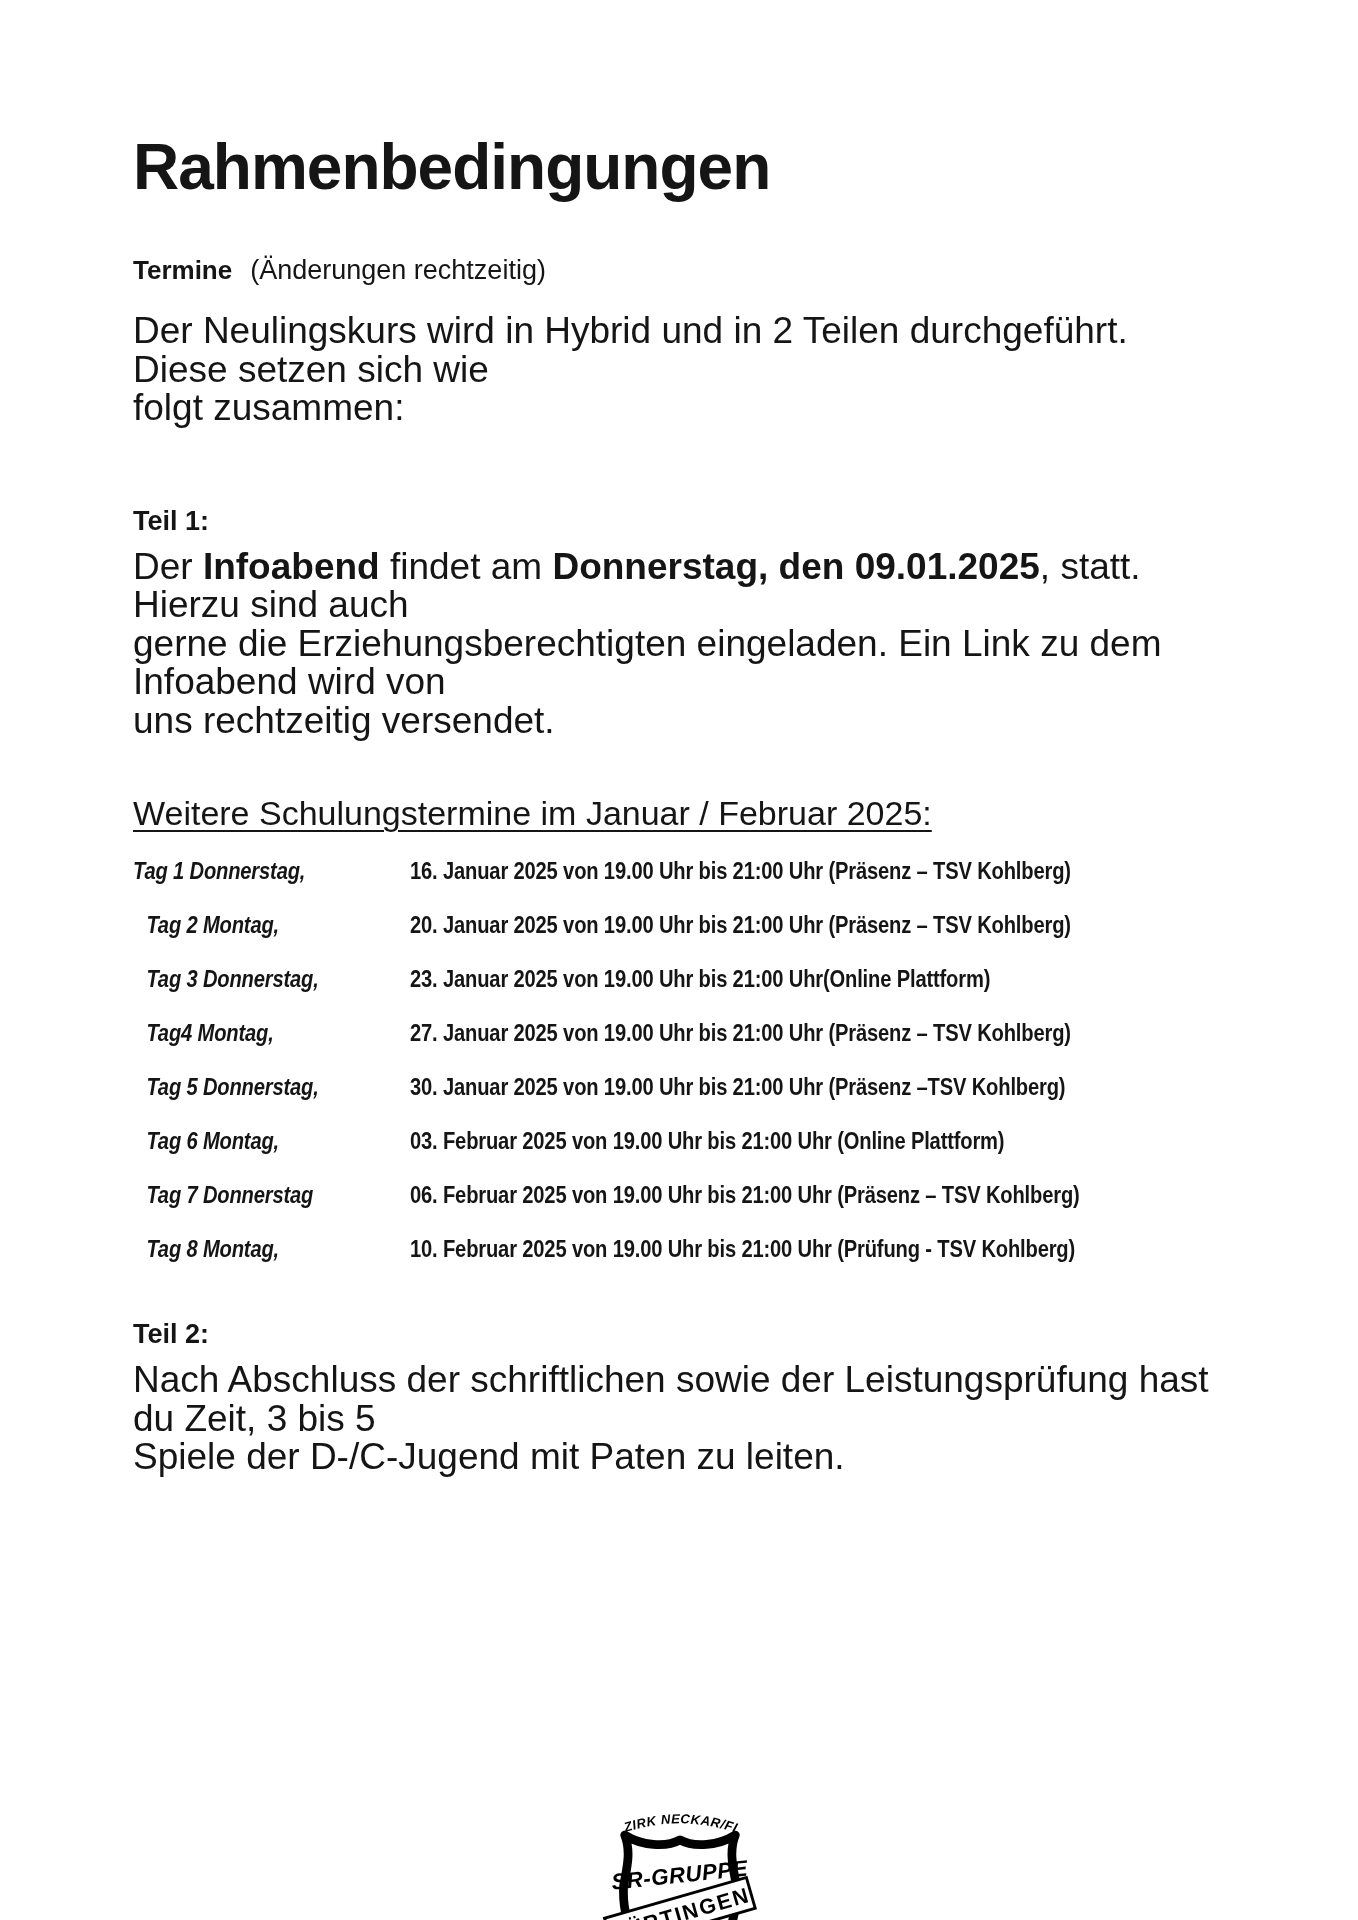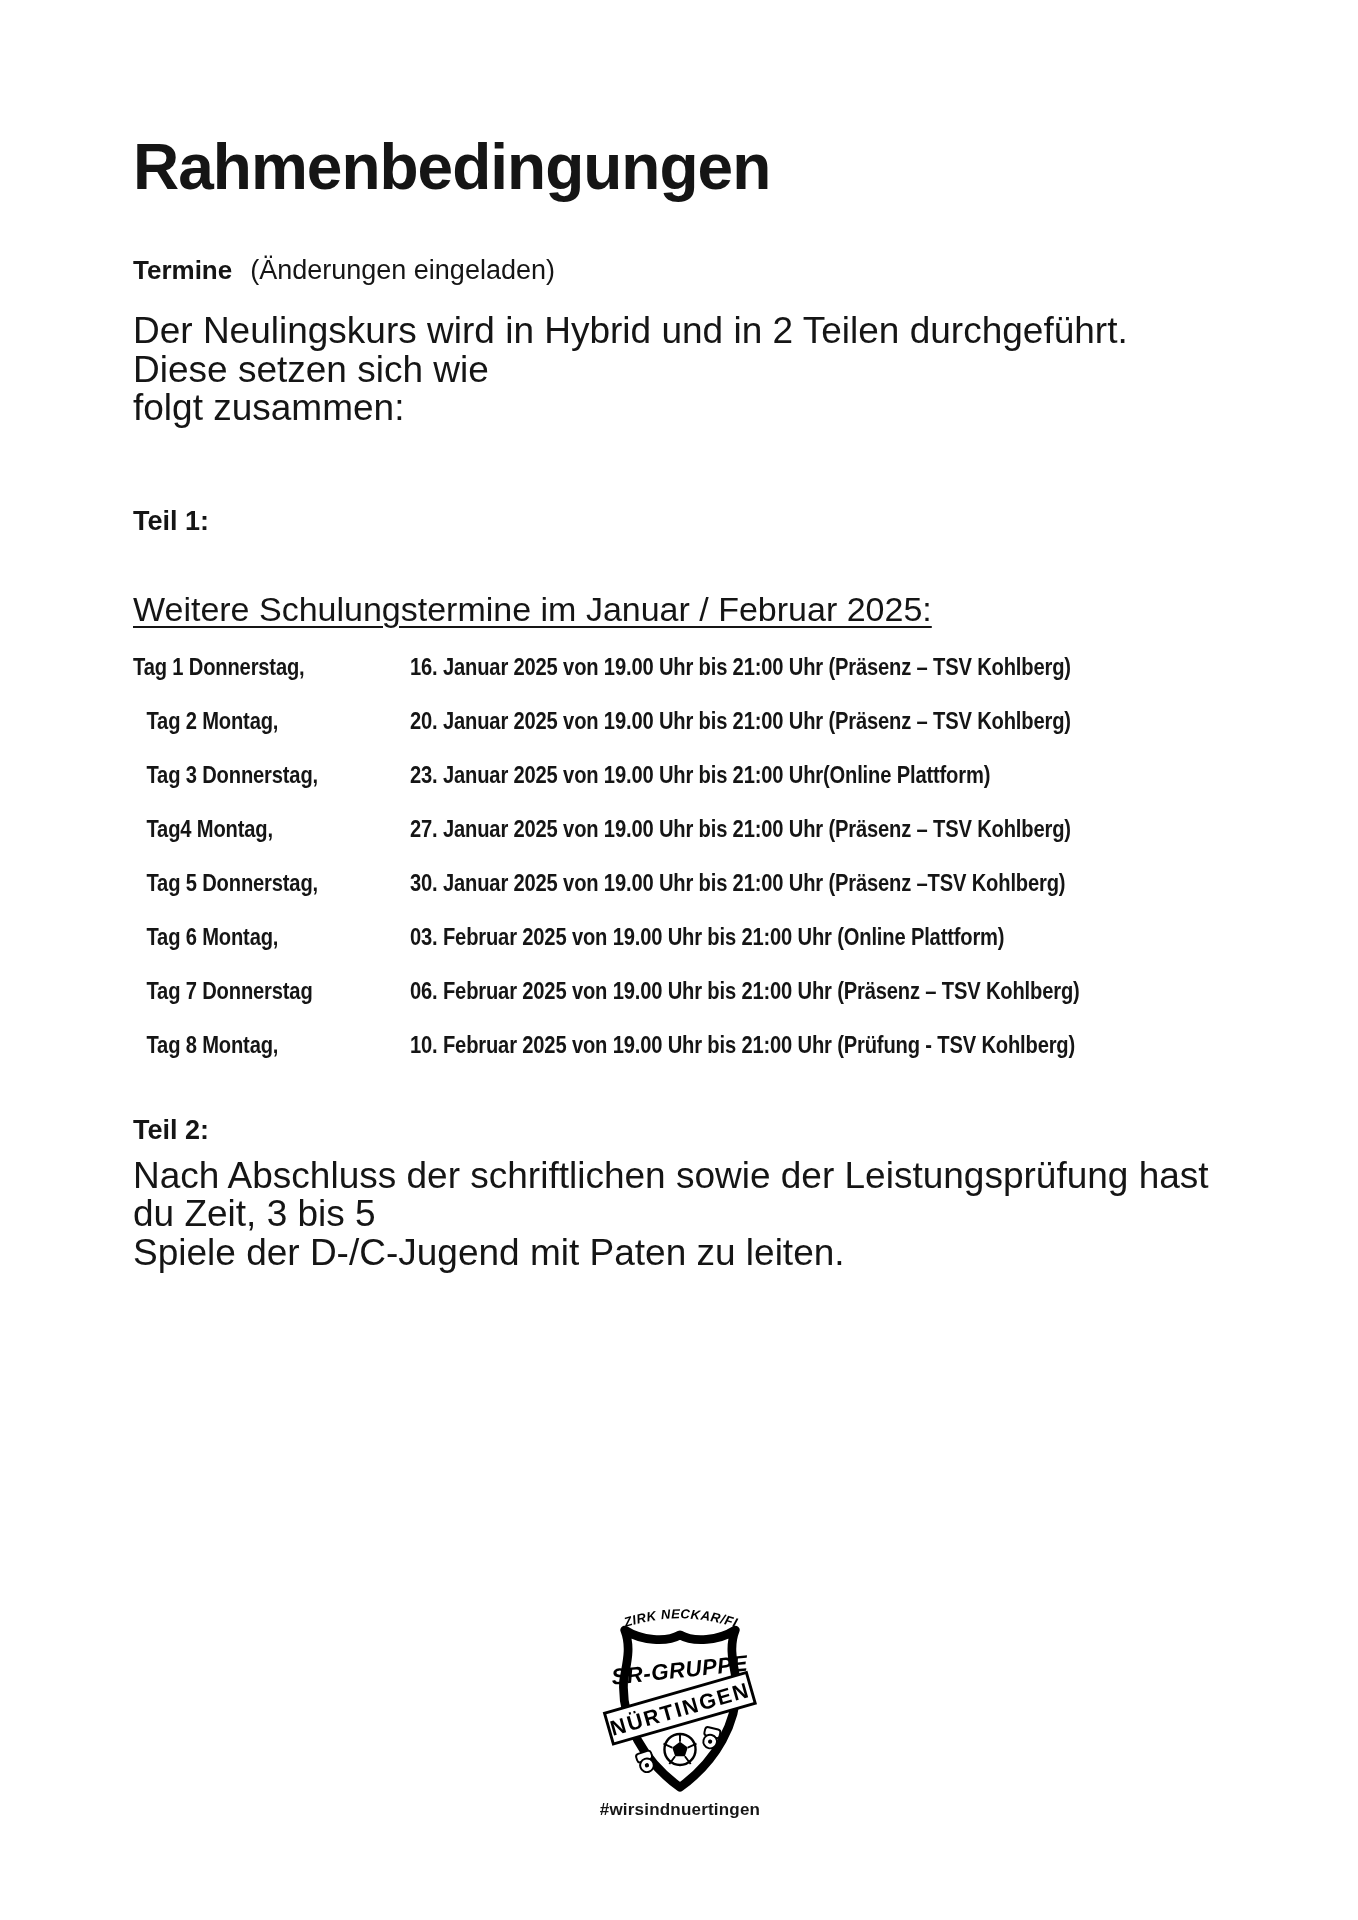--- a/index.html
+++ b/index.html
@@ -67,21 +67,21 @@
     font-weight: 700;
     font-size: 24px;
   }
   .schedule-row .cell {
     display: inline-block;
     transform: scaleX(0.84);
     transform-origin: 0 60%;
     white-space: pre;
     letter-spacing: -0.2px;
   }
-  .row-label { width: 277px; flex: 0 0 277px; }
+  .row-label { width: 277px; flex: 0 0 277px; font-style: italic; }
   .schedule-row + .schedule-row .row-label .cell { padding-left: 16px; }
   .row-detail { flex: 1 1 auto; }
 
   .teil2-heading { margin-top: 56px; }
   .teil2-para { margin-top: 12px; }
 
   .logo-block {
     margin-top: 326px;
     display: flex;
     flex-direction: column;
@@ -98,28 +98,31 @@
 </head>
 <body>
 
 <div class="page">
   <div class="content">
 
     <h1 class="doc-title">Rahmenbedingungen</h1>
 
     <div class="termine-row">
       <span class="termine-heading">Termine</span>
-      <span class="termine-note">(Änderungen eingeladen)</span>
+      <span class="termine-note">(Änderungen rechtzeitig)</span>
     </div>
 
     <p class="para intro-para">Der Neulingskurs wird in Hybrid und in 2 Teilen durchgeführt. Diese setzen sich wie
 folgt zusammen:</p>
 
     <h3 class="part-heading teil1-heading">Teil 1:</h3>
 
+    <p class="para teil1-para"><span>Der </span><b>Infoabend</b><span> findet am </span><b>Donnerstag, den 09.01.2025</b><span>, statt. Hierzu sind auch
+gerne die Erziehungsberechtigten eingeladen. Ein Link zu dem Infoabend wird von
+uns rechtzeitig versendet.</span></p>
 
     <h4 class="schedule-heading">Weitere Schulungstermine im Januar / Februar 2025:</h4>
 
     <div class="schedule-list">
       <div class="schedule-row">
         <span class="row-label"><span class="cell">Tag 1 Donnerstag,</span></span>
         <span class="row-detail"><span class="cell">16. Januar 2025 von 19.00 Uhr bis 21:00 Uhr (Präsenz – TSV Kohlberg)</span></span>
       </div>
       <div class="schedule-row">
         <span class="row-label"><span class="cell">Tag 2 Montag,</span></span>

